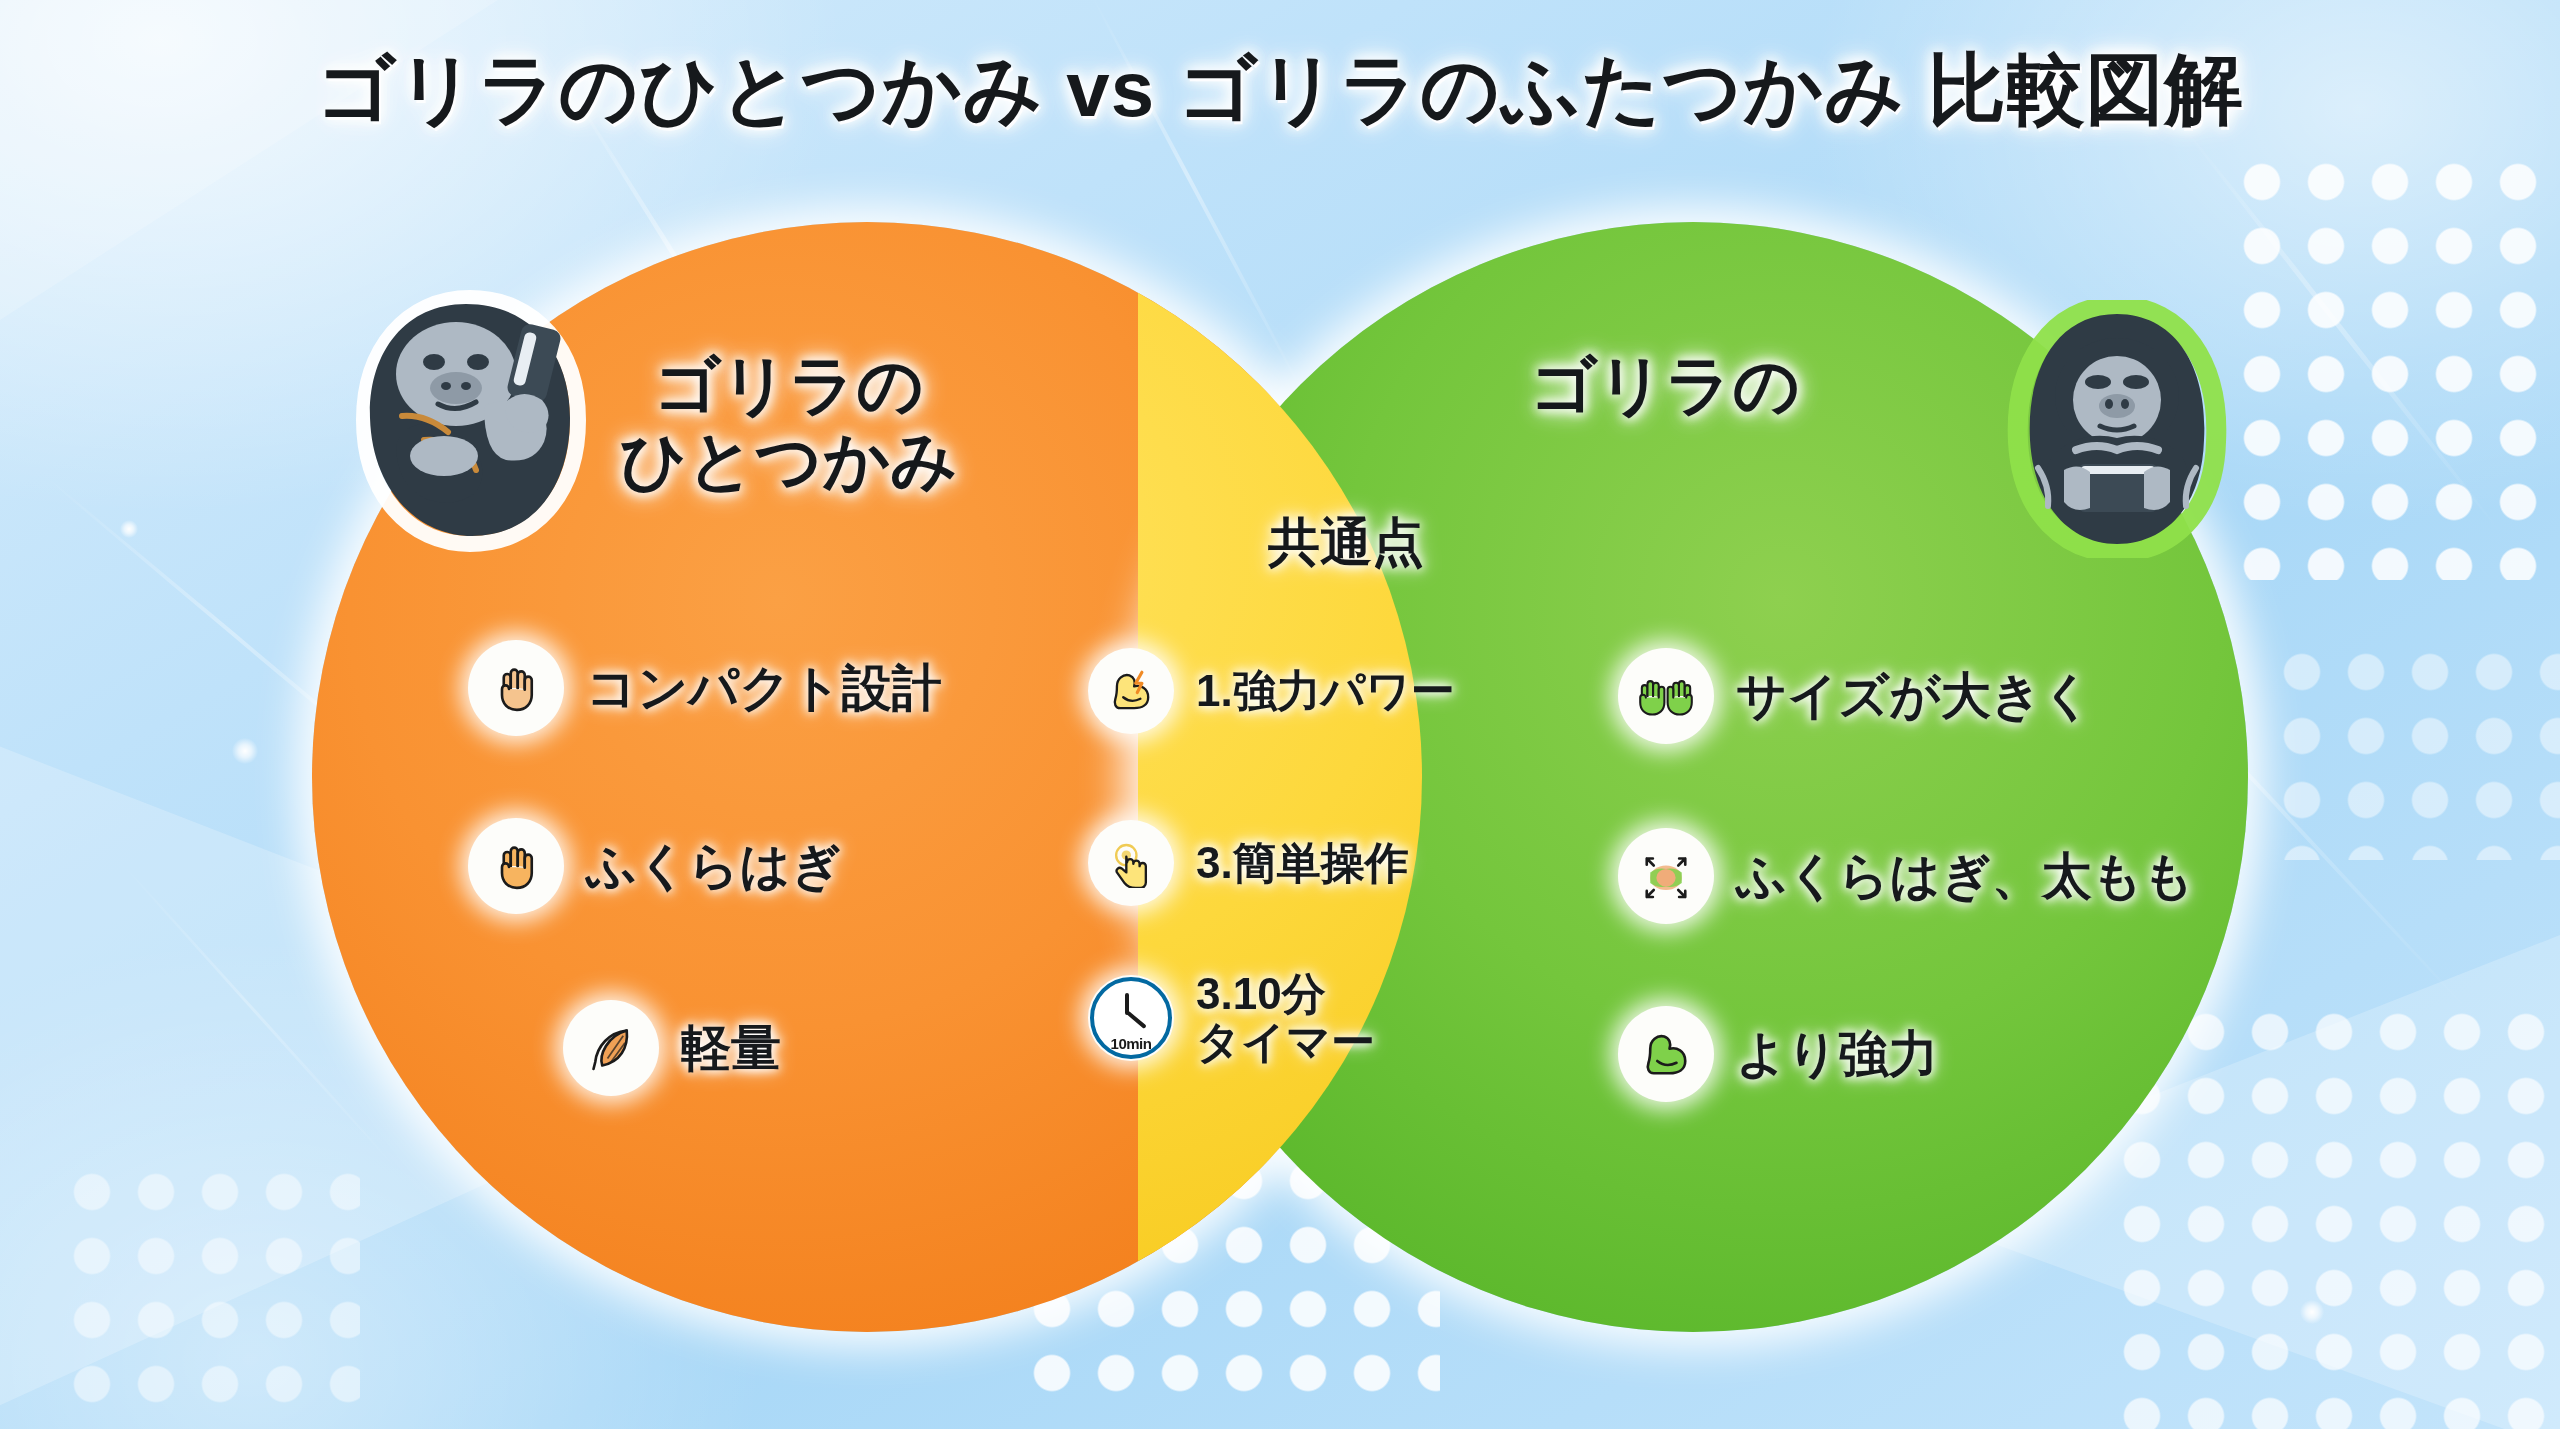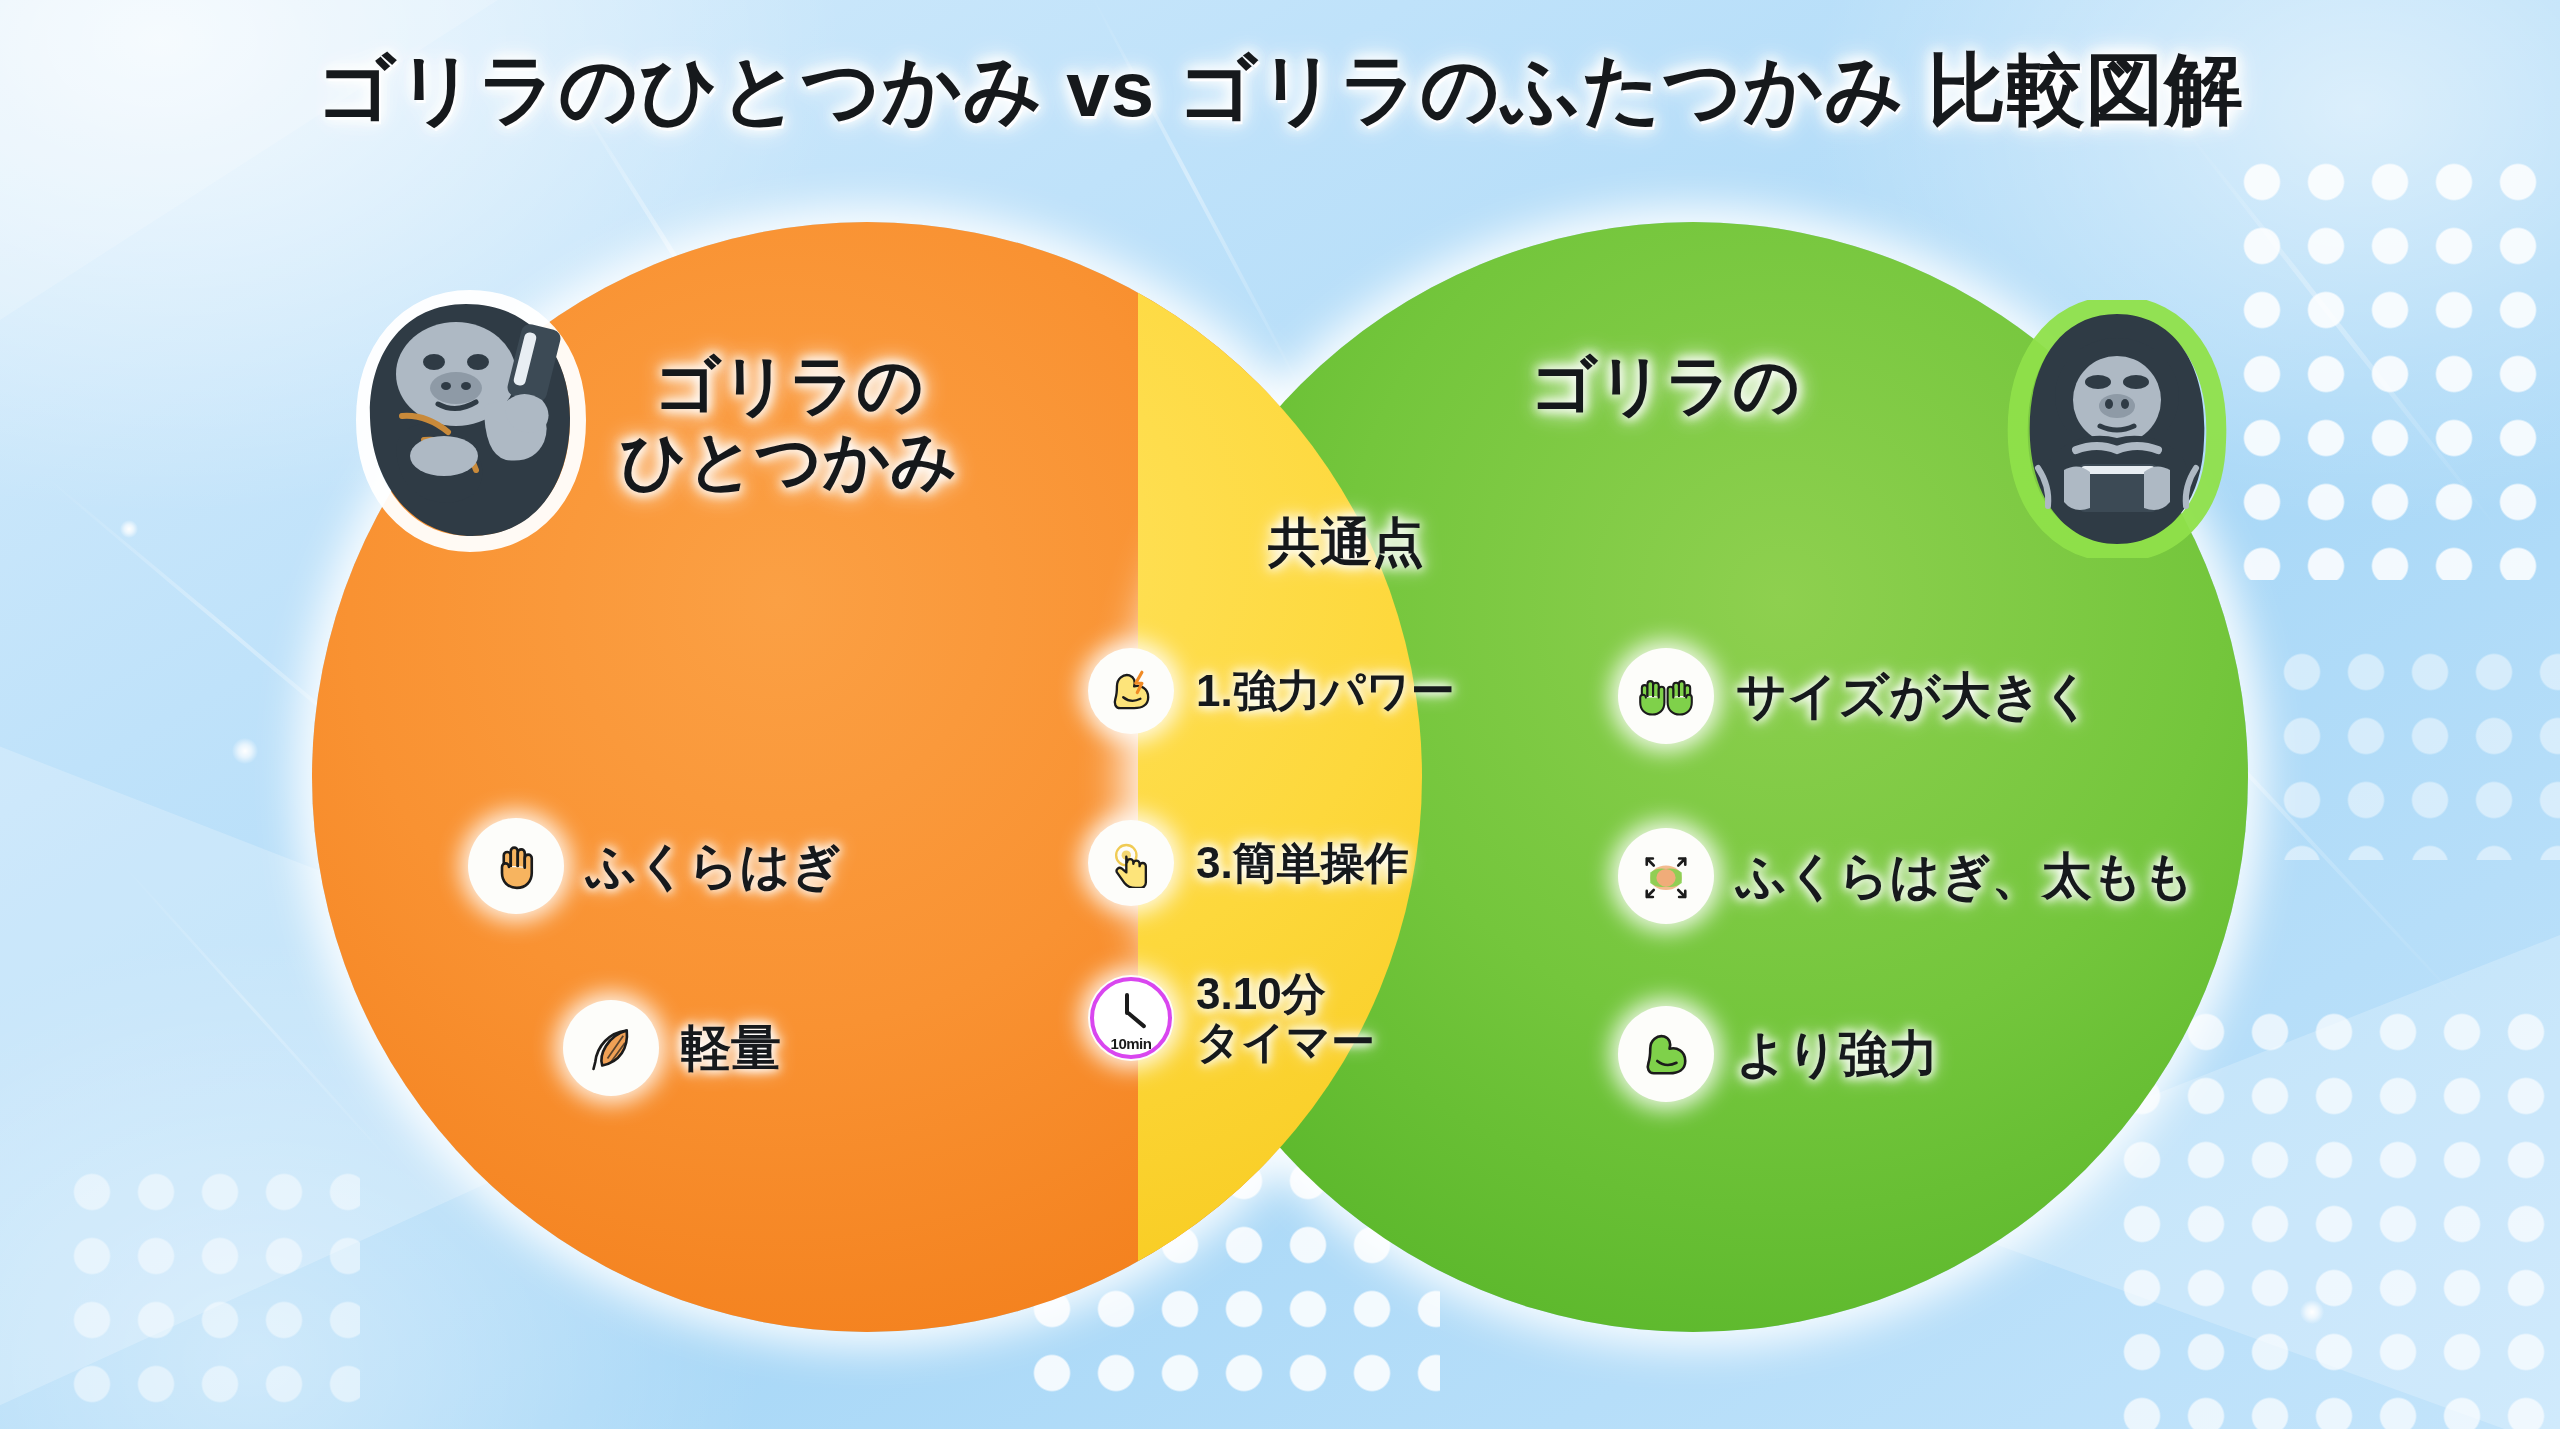--- a/index.html
+++ b/index.html
@@ -208,21 +208,21 @@
 
   
   .mascot { position: absolute; }
   .mascot-left  { left: 338px;  top: 288px; width: 262px; height: 268px; }
   .mascot-right { left: 1992px; top: 300px; width: 250px; height: 258px; }
 
   .clock-face {
     position: relative;
     width: 74px; height: 74px;
     border-radius: 50%;
-    border: 4px solid #d946ef;
+    border: 4px solid #0369a1;
     background: #fff;
     display: flex; align-items: flex-end; justify-content: center;
   }
   .clock-face .hand-h, .clock-face .hand-m {
     position: absolute; background: #1b1b1b; border-radius: 2px;
   }
   .clock-face .hand-h { width: 4px; height: 22px; left: 31px; top: 12px; }
   .clock-face .hand-m { width: 4px; height: 24px; left: 31px; top: 31px; transform-origin: top center; transform: rotate(-50deg);}
   .clock-face .cap { font-size: 15px; font-weight: 700; color:#1b1b1b; padding-bottom: 4px; letter-spacing:-.5px;}
 </style>
@@ -315,20 +315,33 @@
       <div>ゴリラの</div>
       <div>ひとつかみ</div>
     </div>
 
     <div class="circle-heading heading-right">
       <div>ゴリラの</div>
     </div>
 
     <div class="center-heading">共通点</div>
 
+    <div class="item li1">
+      <span class="bubble">
+        <svg viewBox="0 0 64 64" width="56" height="56">
+          <g stroke="#1b1b1b" stroke-width="3" fill="#f5c48e" stroke-linejoin="round" stroke-linecap="round">
+            <path d="M18 34 V20 a4 4 0 0 1 8 0 v12"></path>
+            <path d="M26 32 V15 a4 4 0 0 1 8 0 v17"></path>
+            <path d="M34 32 V17 a4 4 0 0 1 8 0 v16"></path>
+            <path d="M42 34 V23 a4 4 0 0 1 8 0 v17 c0 10-7 17-17 17 -10 0-17-7-17-17 v-7 a4 4 0 0 1 8 0"></path>
+          </g>
+        </svg>
+      </span>
+      <span class="label">コンパクト設計</span>
+    </div>
 
     <div class="item li2">
       <span class="bubble">
         <svg viewBox="0 0 64 64" width="56" height="56">
           <g stroke="#1b1b1b" stroke-width="3" fill="#f7b45f" stroke-linejoin="round" stroke-linecap="round">
             <path d="M18 34 V20 a4 4 0 0 1 8 0 v12"></path>
             <path d="M26 32 V15 a4 4 0 0 1 8 0 v17"></path>
             <path d="M34 32 V17 a4 4 0 0 1 8 0 v16"></path>
             <path d="M42 34 V23 a4 4 0 0 1 8 0 v17 c0 10-7 17-17 17 -10 0-17-7-17-17 v-7 a4 4 0 0 1 8 0"></path>
           </g>

